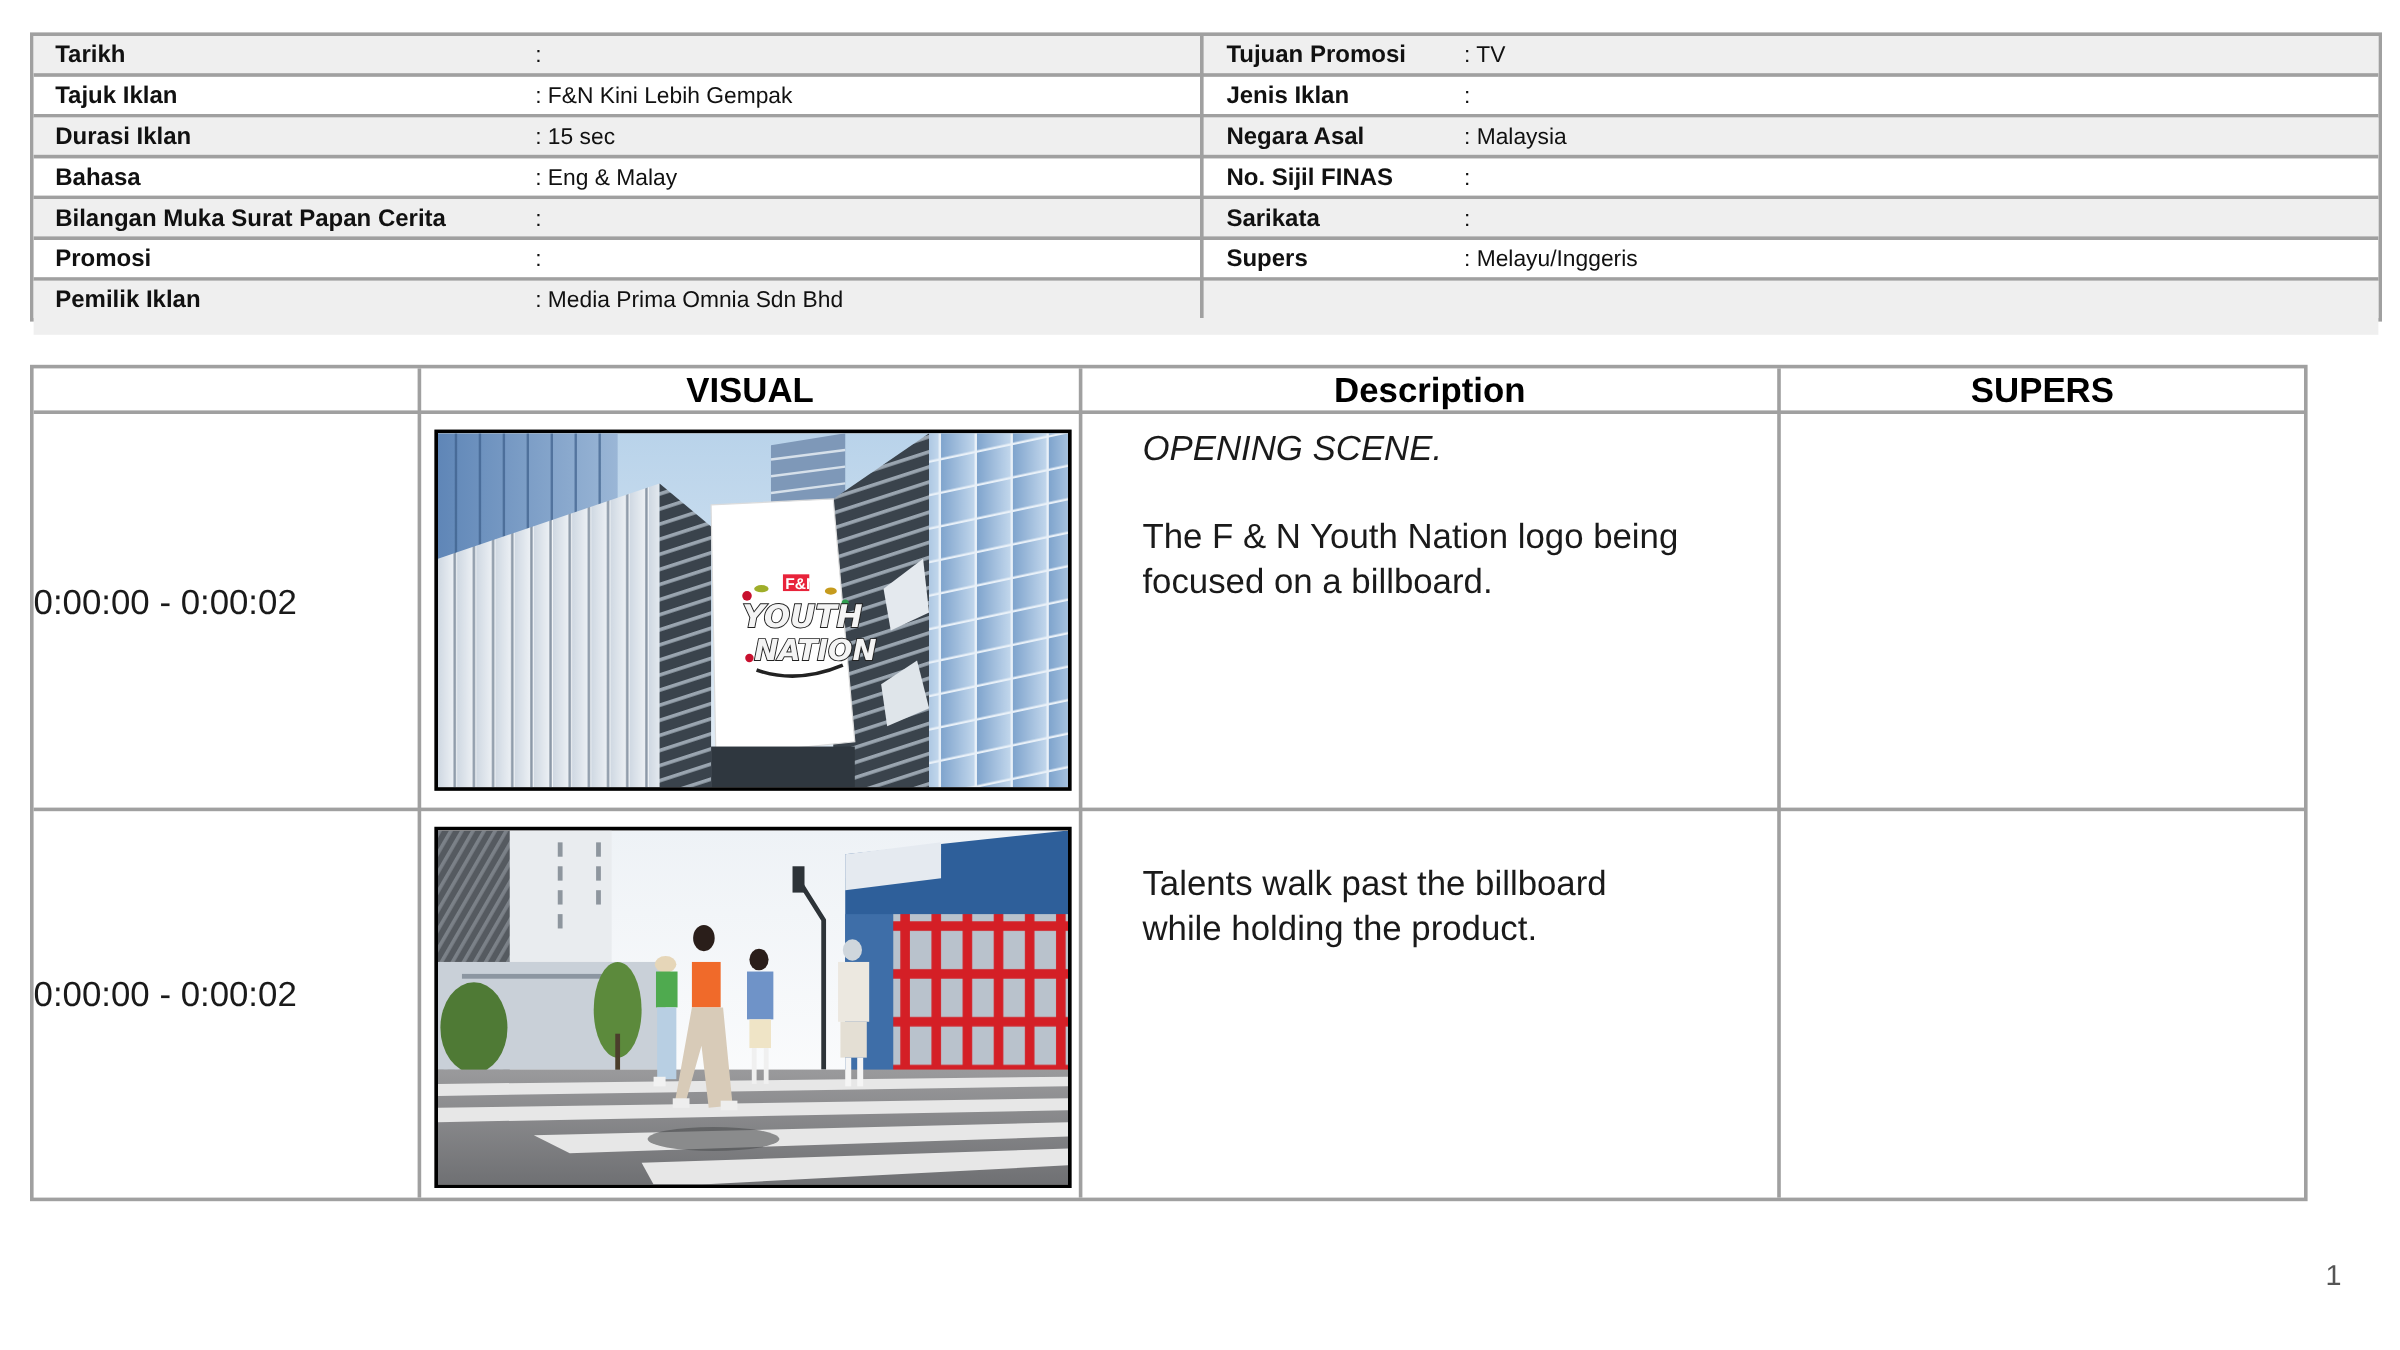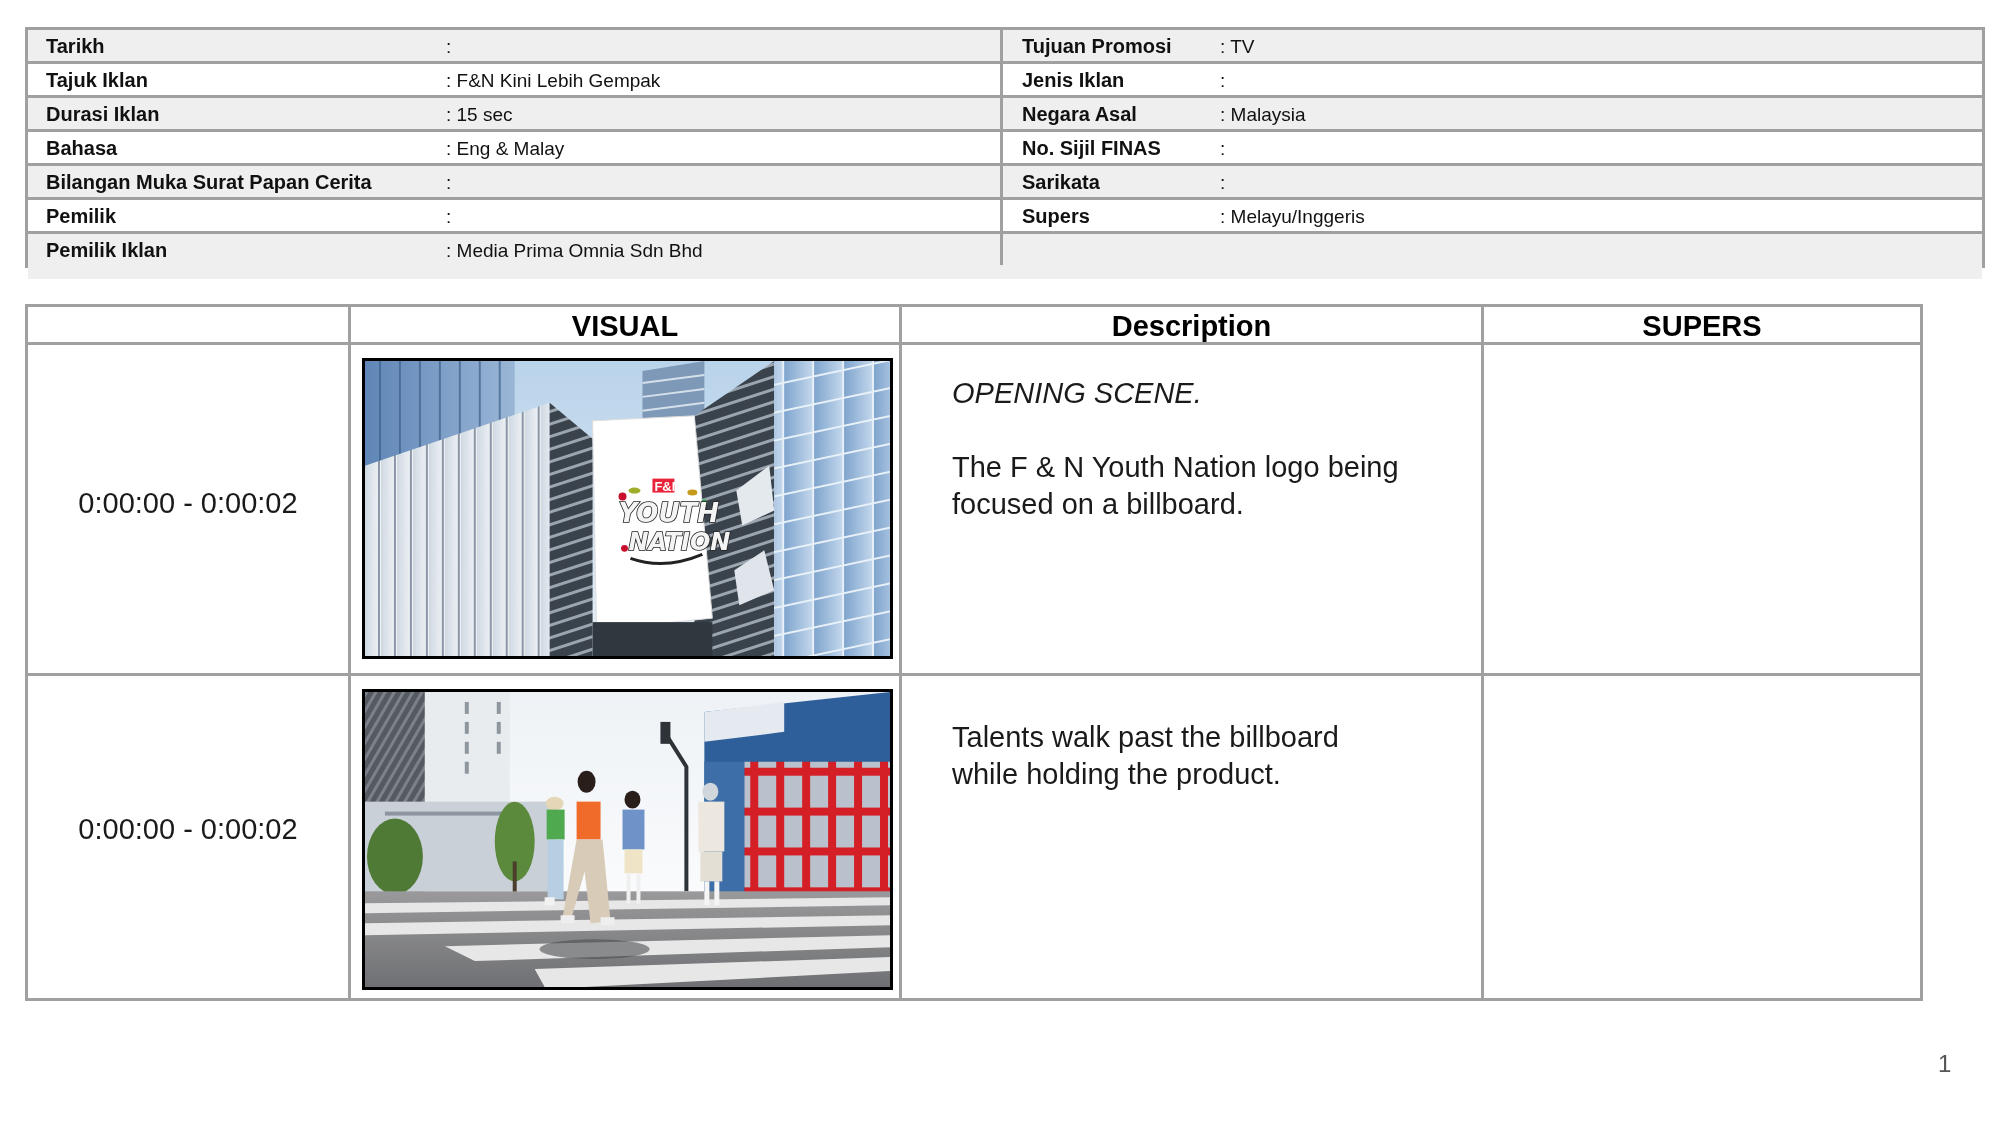--- a/index.html
+++ b/index.html
@@ -19,23 +19,23 @@
   .l-lbl { left:18px; } .l-val { left:418px; }
   .r-lbl { left:994px; } .r-val { left:1192px; }
 
   
   .sb { position:absolute; left:25px; top:304px; width:1898px; height:697px;
         border:3px solid #a0a0a0; box-sizing:border-box; }
   .vline { position:absolute; top:0; bottom:0; width:3px; background:#a0a0a0; }
   .hline { position:absolute; left:0; right:0; height:3px; background:#a0a0a0; }
   .th { position:absolute; top:0; height:36px; line-height:38px; text-align:center;
         font-weight:bold; font-size:29px; color:#000; }
-  .tc { position:absolute; left:0; width:320px; text-align:center; font-size:29px; color:#1a1a1a; }
+  .tc { position:absolute; left:0; width:320px; text-align:left; font-size:29px; color:#1a1a1a; }
   .desc { position:absolute; left:924px; font-size:29px; line-height:37px; color:#1a1a1a; }
-  .desc .it { font-style:italic;margin-top:19px; }
+  .desc .it { font-style:italic; }
   .frame { position:absolute; border:3px solid #000; box-sizing:border-box; overflow:hidden; background:#ccc; }
   .frame svg { display:block; width:100%; height:100%; }
 
   .page-num { position:absolute; left:1938px; top:1050px; font-size:24px; color:#555; }
 </style>
 </head>
 <body>
 
 <div class="info">
   <div class="info-row grey" style="top:0">
@@ -62,21 +62,21 @@
     <span class="lbl r-lbl">No. Sijil FINAS</span>
     <span class="val r-val">:</span>
   </div>
   <div class="info-row grey" style="top:136px">
     <span class="lbl l-lbl">Bilangan Muka Surat Papan Cerita</span>
     <span class="val l-val">:</span>
     <span class="lbl r-lbl">Sarikata</span>
     <span class="val r-val">:</span>
   </div>
   <div class="info-row" style="top:170px">
-    <span class="lbl l-lbl">Pemilik</span>
+    <span class="lbl l-lbl">Promosi</span>
     <span class="val l-val">:</span>
     <span class="lbl r-lbl">Supers</span>
     <span class="val r-val">: Melayu/Inggeris</span>
   </div>
   <div class="info-row grey last" style="top:204px; height:45px">
     <span class="lbl l-lbl">Pemilik Iklan</span>
     <span class="val l-val">: Media Prima Omnia Sdn Bhd</span>
     <span class="lbl r-lbl"></span>
     <span class="val r-val"></span>
   </div>

